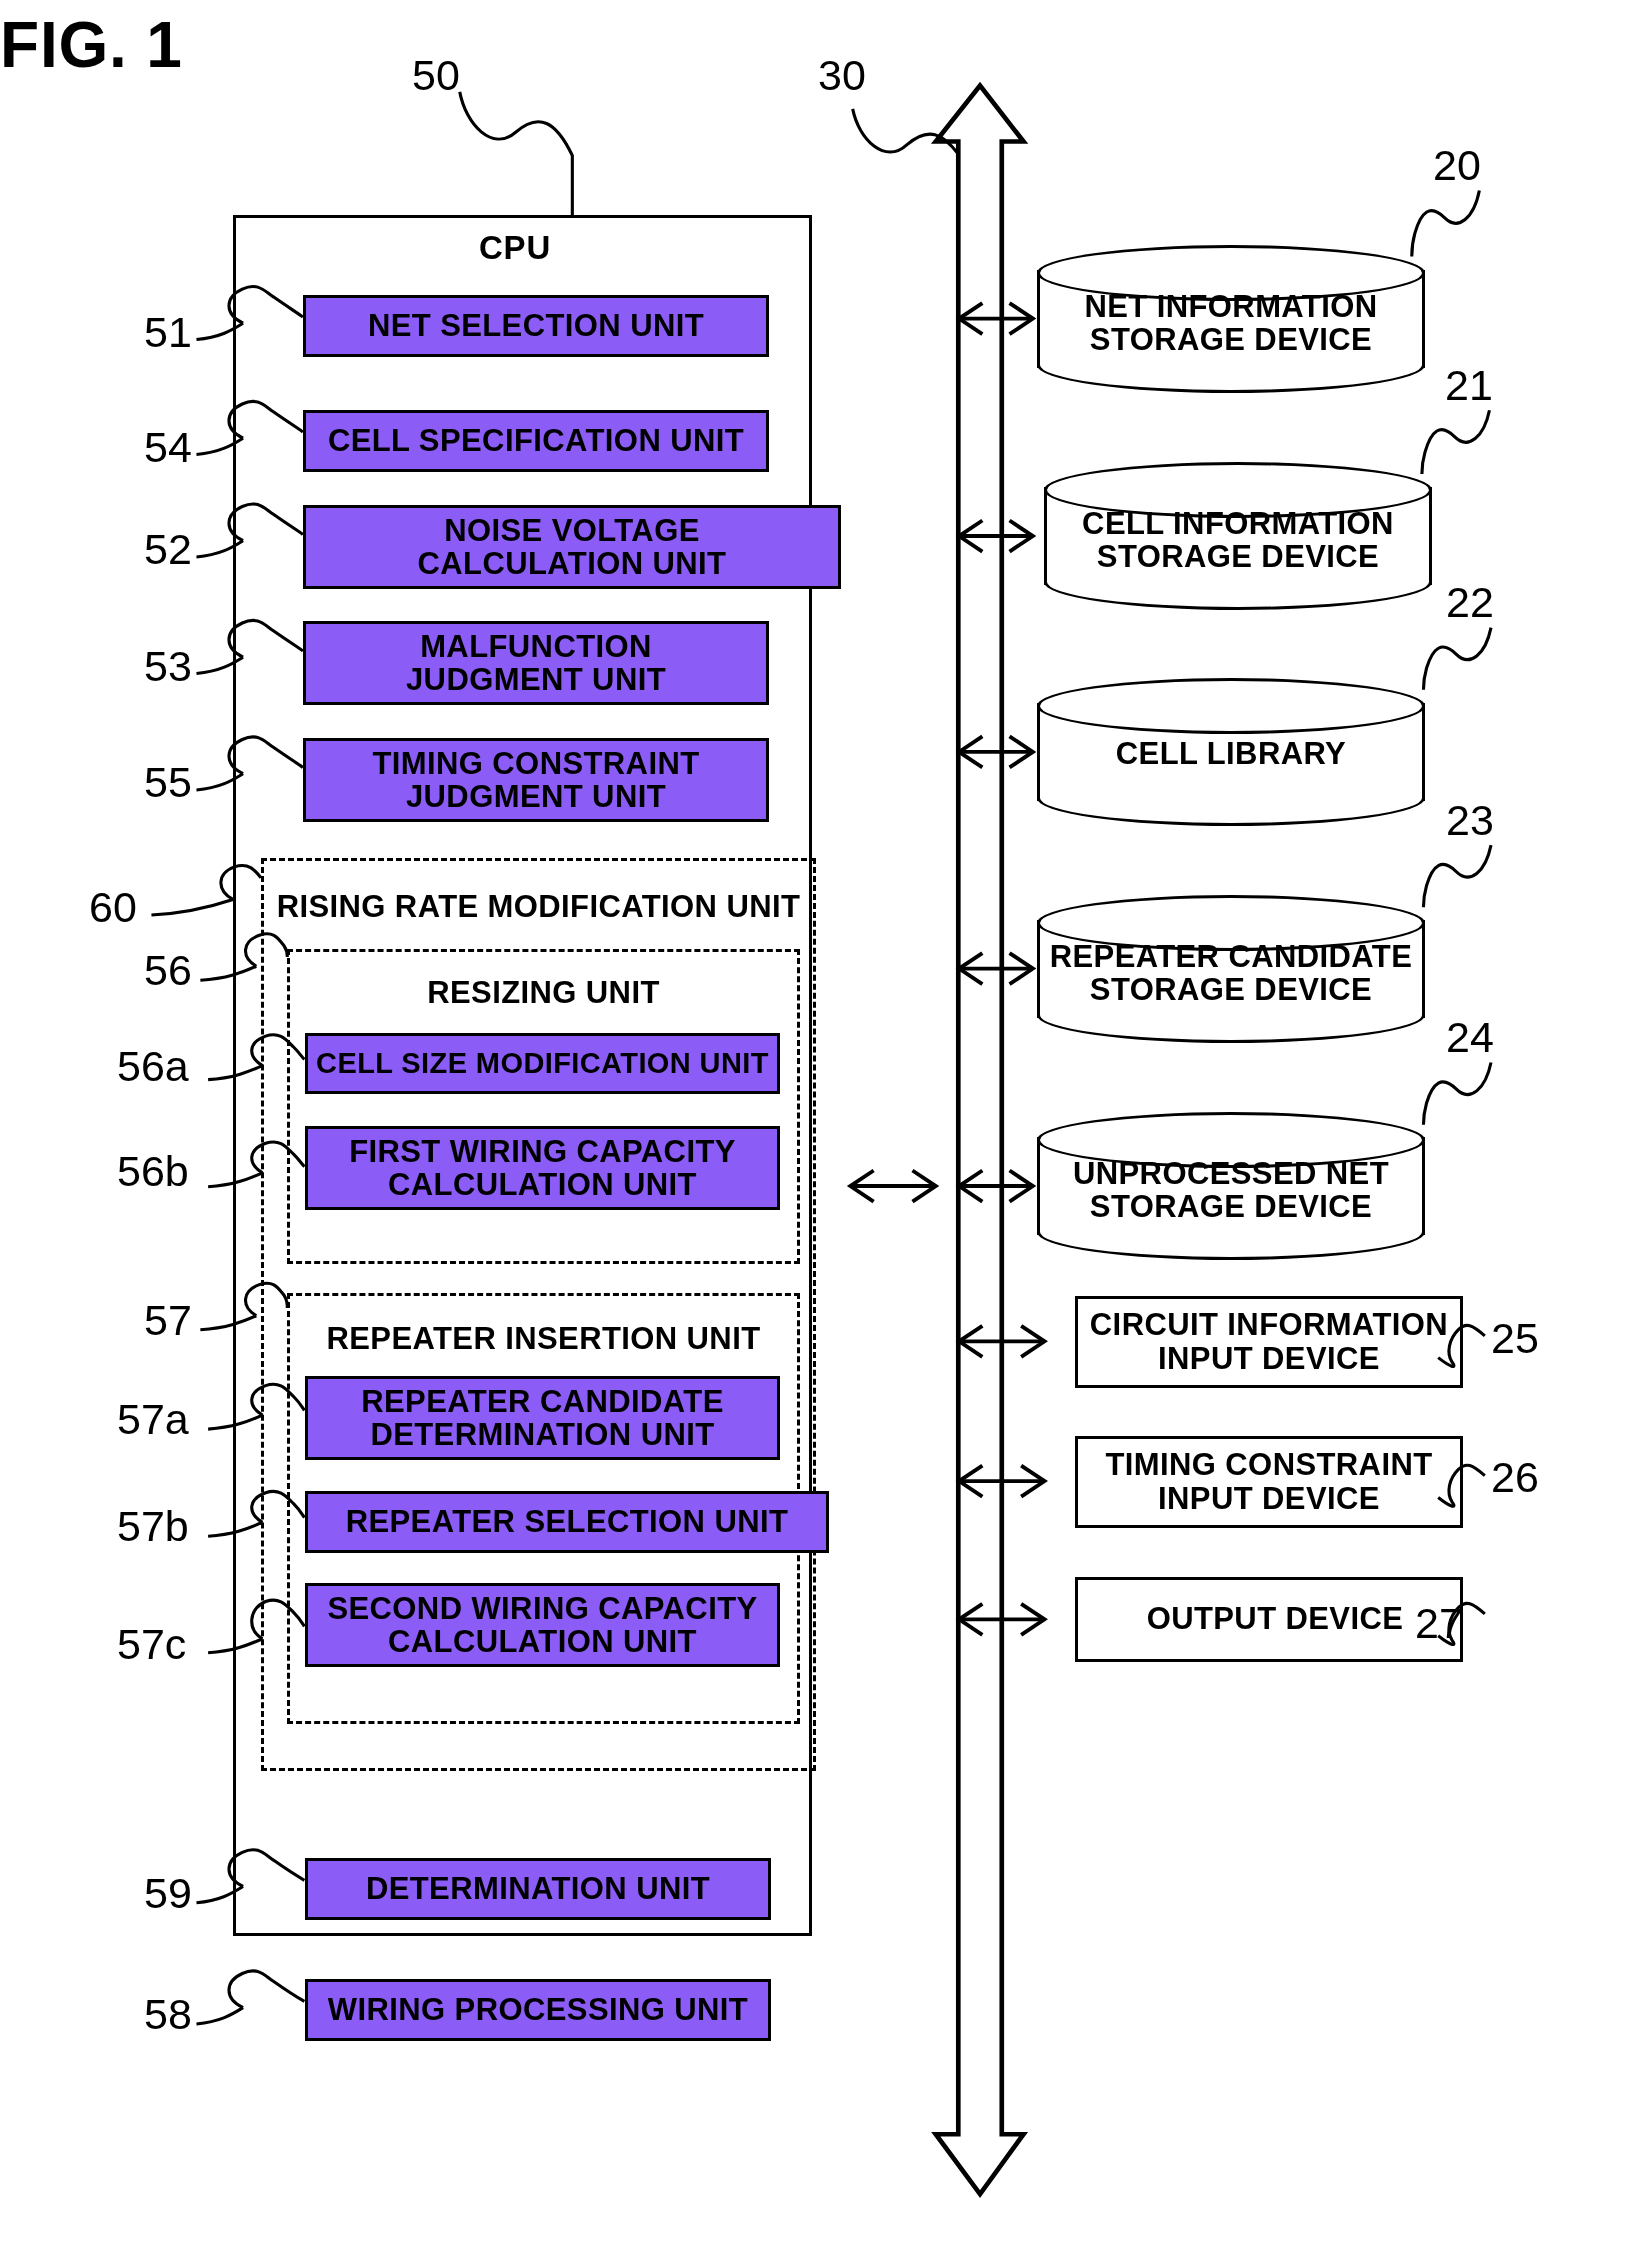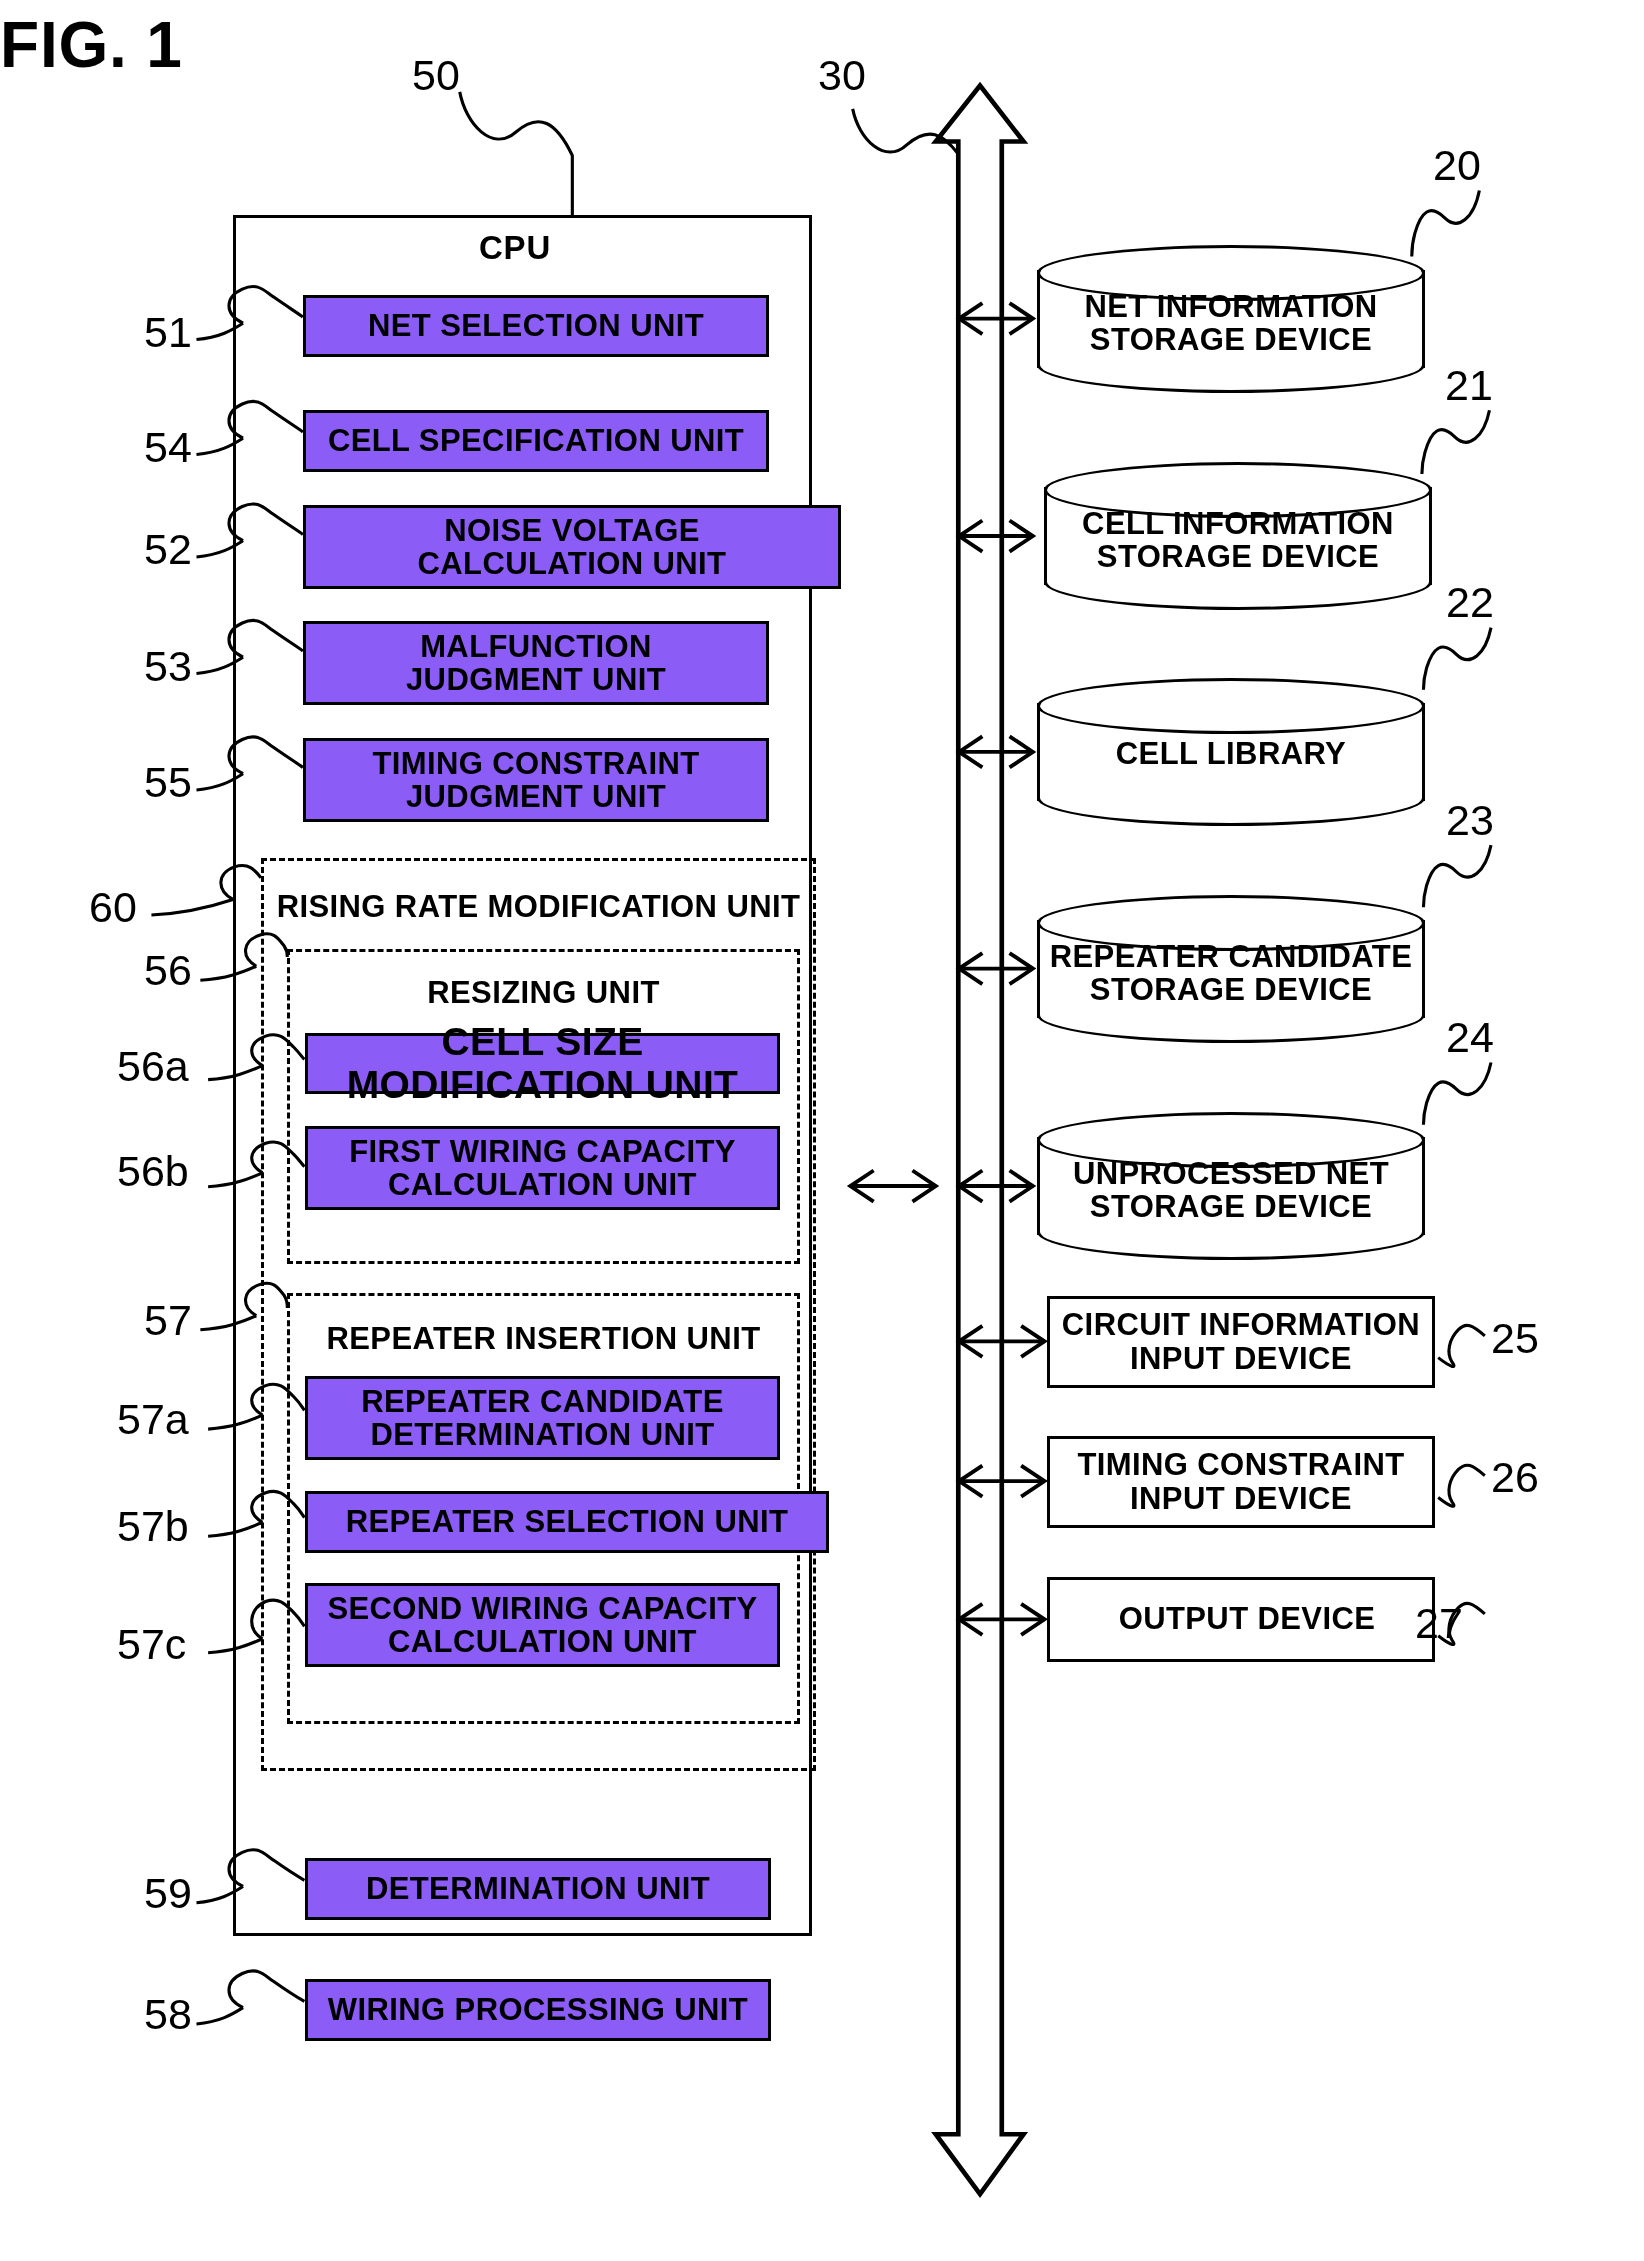--- a/index.html
+++ b/index.html
@@ -25,21 +25,21 @@
     position:absolute;left:233px;top:229px;width:564px;text-align:center;
     font-size:33px;font-weight:bold;letter-spacing:0.8px;
   }
   
   .unit{
     position:absolute;border:3.9px solid #000;box-sizing:border-box;background:#8b5cf6;
     display:flex;align-items:center;justify-content:center;text-align:center;
     font-size:31px;font-weight:bold;line-height:1.08;letter-spacing:0.4px;
     padding:0 4.7px;
   }
-  .unit.small{font-size:39px;}
+  .unit.small{font-size:29px;}
   
   .dashgroup{
     position:absolute;border:3.1px dashed #000;box-sizing:border-box;background:transparent;
   }
   .dashtitle{
     position:absolute;text-align:center;font-size:31px;font-weight:bold;
     letter-spacing:0.4px;white-space:nowrap;
   }
   
   .cyl{position:absolute;}
@@ -58,21 +58,21 @@
   }
   .cyl .label{
     position:absolute;left:0;right:0;top:50%;transform:translateY(-42%);
     text-align:center;font-size:31px;font-weight:bold;line-height:1.06;
     letter-spacing:0.4px;z-index:3;
   }
   
   .devbox{
     position:absolute;border:3.9px solid #000;box-sizing:border-box;background:#fff;
     display:flex;align-items:center;justify-content:center;text-align:center;
-    font-size:31px;font-weight:bold;line-height:1.1;letter-spacing:0.4px;
+    font-size:31px;font-weight:bold;line-height:1.1;letter-spacing:0.4px;margin-left:28px;
   }
   svg.overlay{position:absolute;left:0;top:0;width:1644px;height:2261px;pointer-events:none;}
 </style>
 </head>
 <body>
 
 <div class="fig-title">FIG. 1</div>
 
 <div id="cpu-box"></div>
 <div id="cpu-title">CPU</div>

